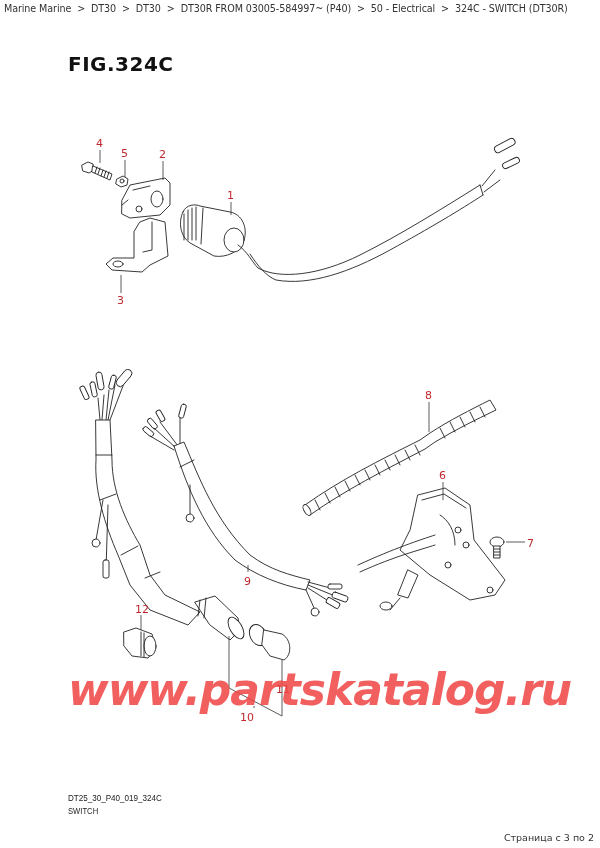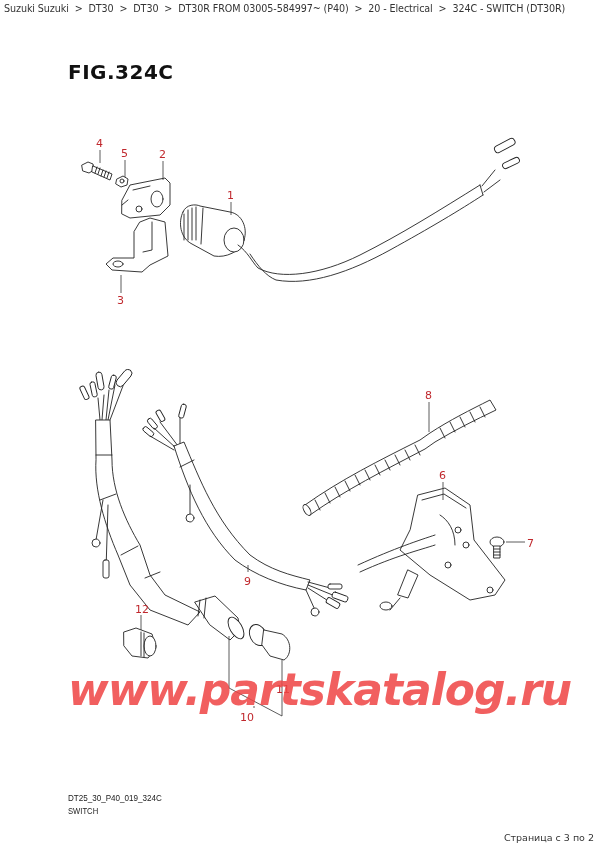--- a/index.html
+++ b/index.html
@@ -1,42 +1,42 @@
 <!DOCTYPE html>
 <html><head>
 <meta charset="utf-8">
 <style>
   html, body { margin:0; padding:0; background:#ffffff; }
   body { width:600px; height:848px; position:relative; overflow:hidden; font-family:"DejaVu Sans", sans-serif; color:#222; }
   .breadcrumb { position:absolute; left:4px; top:3px; font-size:9.6px; color:#333; white-space:nowrap; letter-spacing:-0.1px; }
   .breadcrumb span { cursor:pointer; }
-  .fig-title { position:absolute; left:68px; top:52px; font-size:20px; font-weight:bold; color:#111; letter-spacing:0.5px;margin-top:8px; }
+  .fig-title { position:absolute; left:68px; top:52px; font-size:20px; font-weight:bold; color:#111; letter-spacing:0.5px; }
   svg.diagram { position:absolute; left:0; top:0; }
   .callout { font-family:"DejaVu Sans", sans-serif; font-size:11px; fill:#c0282d; }
   .leader { stroke:#333; stroke-width:0.8; fill:none; }
   .part { stroke:#222; stroke-width:0.9; fill:#fff; stroke-linejoin:round; stroke-linecap:round; }
   .part-nf { stroke:#222; stroke-width:0.9; fill:none; stroke-linecap:round; }
   .watermark { position:absolute; left:68px; top:664px; font-family:"DejaVu Sans", sans-serif; font-style:italic; font-weight:bold; font-size:44px; color:#ef4444; opacity:0.85; letter-spacing:-1px; white-space:nowrap; }
   .footer-code { position:absolute; left:68px; top:792px; font-family:"Liberation Sans", sans-serif; font-size:9.5px; color:#222; transform:scaleX(0.85); transform-origin:left; }
   .footer-name { position:absolute; left:68px; top:806px; font-family:"Liberation Sans", sans-serif; font-size:9px; color:#222; transform:scaleX(0.85); transform-origin:left; }
   .page-info { position:absolute; right:6px; top:832px; font-size:9.5px; color:#333; }
 </style>
 </head>
 <body>
 
 <div class="breadcrumb">
-  <span>Suzuki Suzuki</span>
+  <span>Marine Marine</span>
   <span style="white-space: pre;"> &gt; </span>
   <span>DT30</span>
   <span style="white-space: pre;"> &gt; </span>
   <span>DT30</span>
   <span style="white-space: pre;"> &gt; </span>
   <span>DT30R FROM 03005-584997~ (P40)</span>
   <span style="white-space: pre;"> &gt; </span>
-  <span>20 - Electrical</span>
+  <span>50 - Electrical</span>
   <span style="white-space: pre;"> &gt; </span>
   <span>324C - SWITCH (DT30R)</span>
 </div>
 
 <div class="fig-title">FIG.324C</div>
 
 <svg class="diagram" width="600" height="848" viewBox="0 0 600 848">
 
   <g>
     <polygon class="part" points="82,165 88,162 93,164 94,170 89,173 83,171"></polygon>

